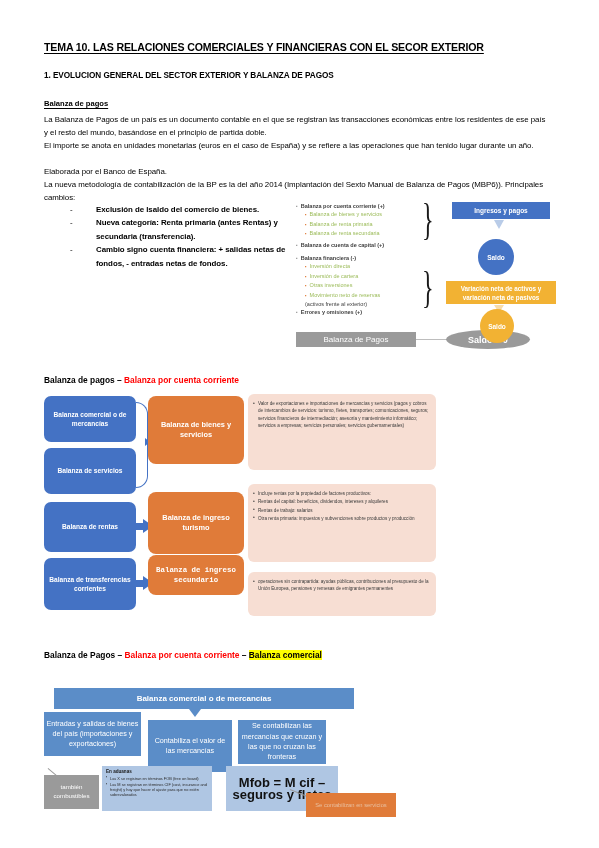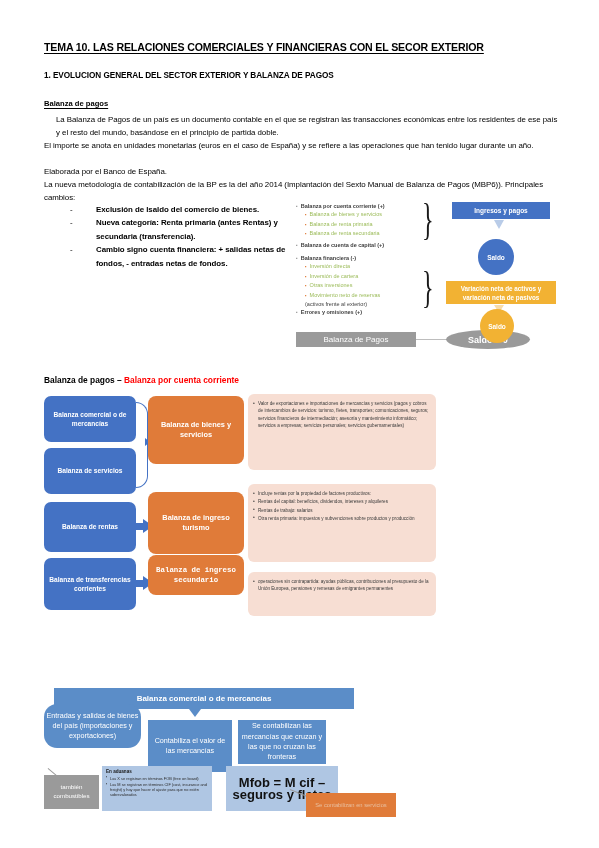--- a/index.html
+++ b/index.html
@@ -122,21 +122,21 @@
 </style>
 </head>
 <body>
 
 <div class="page">
 
   <div class="doc-title">TEMA 10. LAS RELACIONES COMERCIALES Y FINANCIERAS CON EL SECOR EXTERIOR</div>
   <div class="section-title">1. EVOLUCION GENERAL DEL SECTOR EXTERIOR Y BALANZA DE PAGOS</div>
   <div class="sub-title">Balanza de pagos</div>
 
-  <div class="para" style="top:114px;margin-left:12px;">La Balanza de Pagos de un país es un documento contable en el que se registran las transacciones económicas entre los residentes de ese país y el resto del mundo, basándose en el principio de partida doble.</div>
+  <div class="para" style="top:114px;">La Balanza de Pagos de un país es un documento contable en el que se registran las transacciones económicas entre los residentes de ese país y el resto del mundo, basándose en el principio de partida doble.</div>
   <div class="para" style="top:140px;">El importe se anota en unidades monetarias (euros en el caso de España) y se refiere a las operaciones que han tenido lugar durante un año.</div>
   <div class="para" style="top:166px;">Elaborada por el Banco de España.</div>
   <div class="para" style="top:179px;">La nueva metodología de contabilización de la BP es la del año 2014 (Implantación del Sexto Manual de Balanza de Pagos (MBP6)). Principales cambios:</div>
 
   <div class="bullets">
     <div class="bl">
       <span class="dash">-</span>
       <span class="btxt">Exclusión de lsaldo del comercio de bienes.</span>
     </div>
     <div class="bl">
@@ -218,27 +218,30 @@
         <li>Otra renta primaria: impuestos y subvenciones sobre productos y producción</li>
       </ul>
     </div>
     <div class="d2-right" style="top:180px;height:44px;">
       <ul>
         <li>operaciones sin contrapartida: ayudas públicas, contribuciones al presupuesto de la Unión Europea, pensiones y remesas de emigrantes permanentes</li>
       </ul>
     </div>
   </div>
 
+  <div class="h2-line" style="top:650px;">
+    <span>Balanza de Pagos – </span><span class="h2-red">Balanza por cuenta corriente</span><span> – </span><span class="h2-hl">Balanza comercial</span>
+  </div>
 
   <div class="dg" id="diagram-com">
 
     <div class="d3-head">Balanza comercial o de mercancías</div>
     <div class="d3-arrow"></div>
 
-    <div class="d3-col" style="left:0px;top:16px;width:97px;height:44px;border-radius:13px;">Entradas y salidas de bienes del país (importaciones y exportaciones)</div>
+    <div class="d3-col" style="left:0px;top:24px;width:97px;height:44px;">Entradas y salidas de bienes del país (importaciones y exportaciones)</div>
     <div class="d3-col" style="left:104px;top:32px;width:84px;height:52px;">Contabiliza el valor de las mercancías</div>
     <div class="d3-col" style="left:194px;top:32px;width:88px;height:44px;">Se contabilizan las mercancías que cruzan y las que no cruzan las fronteras</div>
 
     <div class="leader" style="left:4px;top:80px;width:26px;transform:rotate(40deg);"></div>
     <div class="d3-grey">también combustibles</div>
 
     <div class="d3-aduanas">
       <div class="ttl">En aduanas</div>
       <ul>
         <li>Las X se registran en términos FOB (free on board)</li>

